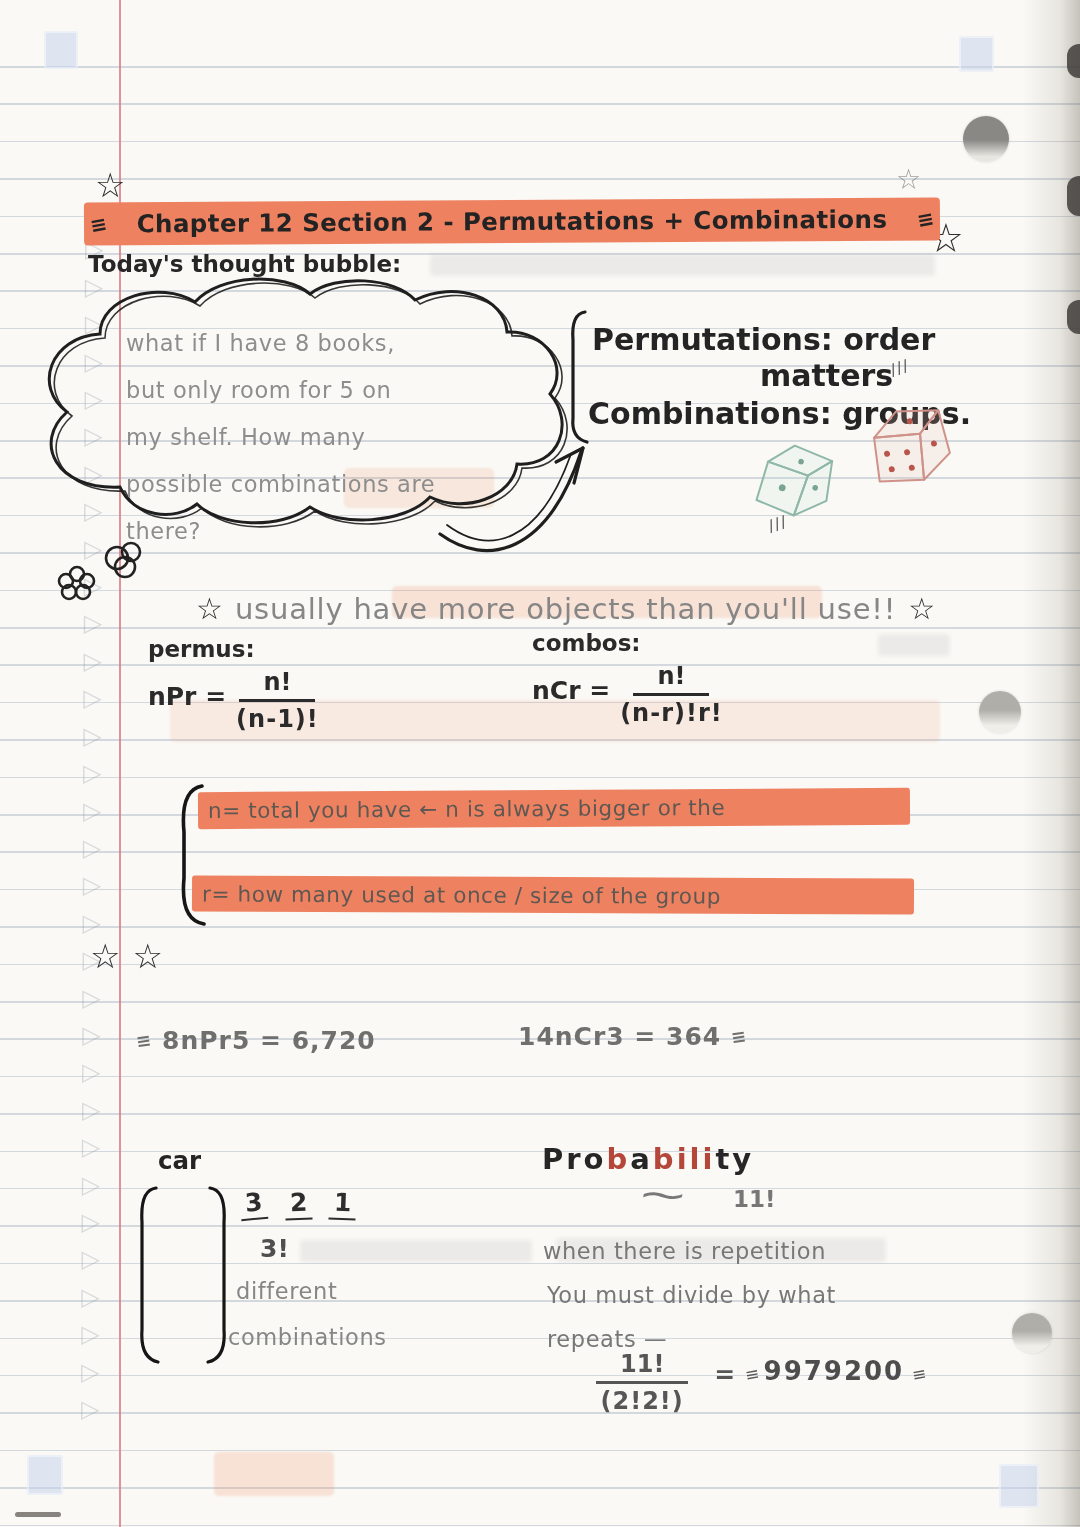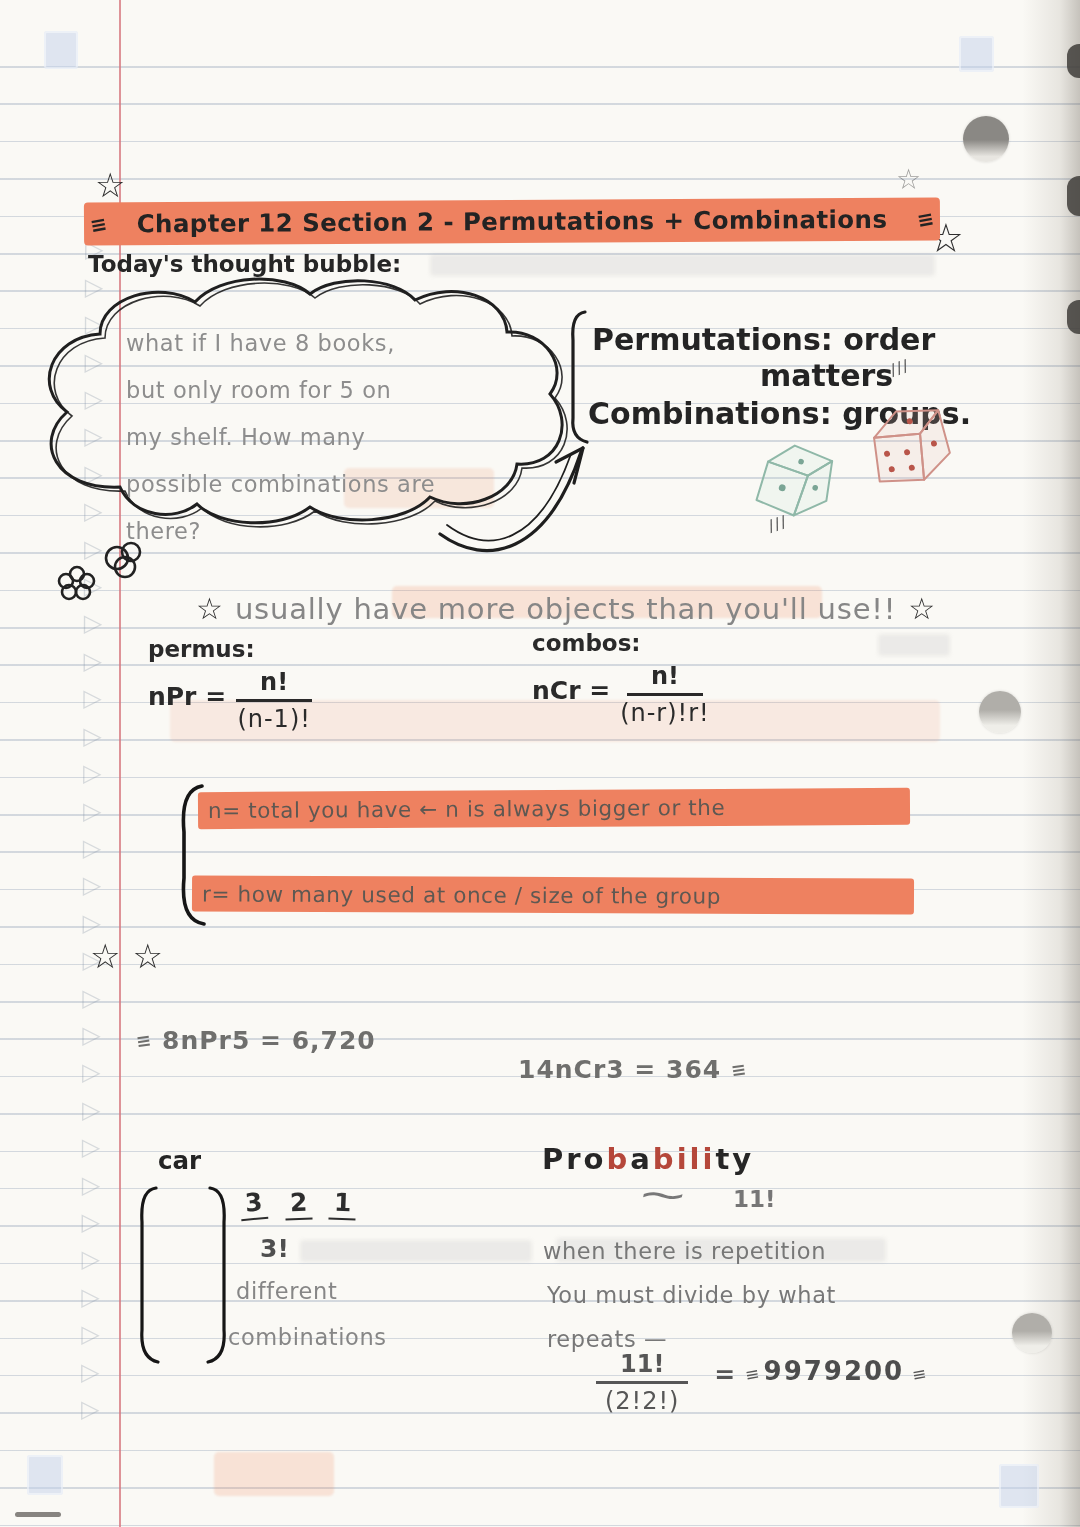--- a/index.html
+++ b/index.html
@@ -41,21 +41,21 @@
   
   .tipline{position:absolute;left:196px;top:592px;display:flex;align-items:center;gap:12px;}
   .tipline .tiptext{font-size:29px;color:#868686;letter-spacing:.8px;}
 
   
   .flabel{font-size:23px;font-weight:700;color:#2a2a2a;}
   .frow{display:flex;align-items:flex-start;margin-top:6px;}
   .lhs{font-size:25px;font-weight:700;color:#2a2a2a;margin-top:14px;}
   .frac{display:inline-flex;flex-direction:column;align-items:center;margin-left:10px;}
   .frac .num{font-size:24px;font-weight:700;color:#2a2a2a;padding:0 24px 3px;border-bottom:3px solid #2a2a2a;}
-  .frac .den{font-size:24px;font-weight:400;color:#2a2a2a;padding-top:3px;letter-spacing:1px;}
+  .frac .den{font-size:24px;font-weight:700;color:#2a2a2a;padding-top:3px;letter-spacing:1px;}
   .frac.gray .num{color:#565656;border-color:#565656;}
   .frac.gray .den{color:#565656;}
 
   
   .hl{position:absolute;background:#ee8160;border-radius:3px;display:flex;align-items:center;
       padding:0 10px;box-sizing:border-box;}
   .hl span{font-size:21.5px;color:#5e5852;letter-spacing:.6px;white-space:nowrap;}
 
   .recognize{position:absolute;left:90px;top:939px;display:flex;align-items:center;gap:12px;}
   .recognize .rectext{font-size:26.5px;font-weight:700;color:#242424;letter-spacing:.5px;}
@@ -266,21 +266,21 @@
 
   <div class="recognize">
     <span class="star" style="font-size:34px;">☆</span>
     <span class="star" style="font-size:34px;">☆</span>
   </div>
 
   <div class="example" style="left:136px;top:1026px;">
     <span class="emark">≡</span>
     <span>8nPr5 = 6,720</span>
   </div>
-  <div class="example" style="left:518px;top:1055px;">
+  <div class="example" style="left:518px;top:1022px;">
     <span>14nCr3 = 364</span>
     <span class="emark">≡</span>
   </div>
 
   <div class="car-head">car</div>
   <svg class="abs" style="left:132px;top:1180px;" width="102" height="190" viewBox="0 0 102 190">
     <g fill="none" stroke="#161616" stroke-width="3.2" stroke-linecap="round">
       <path d="M24,8 Q8,10 10,42 L10,150 Q8,178 26,182"></path>
       <path d="M78,8 Q94,10 92,42 L92,150 Q94,178 76,182"></path>
     </g>

